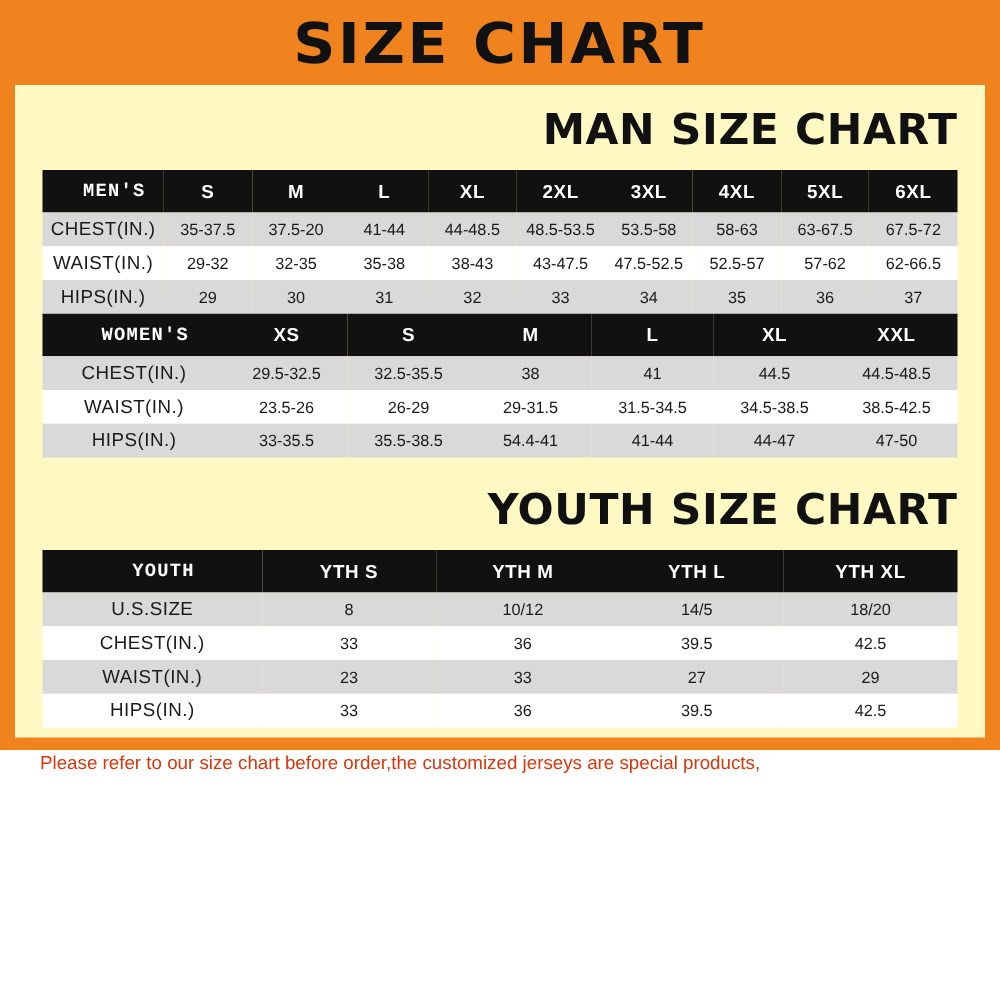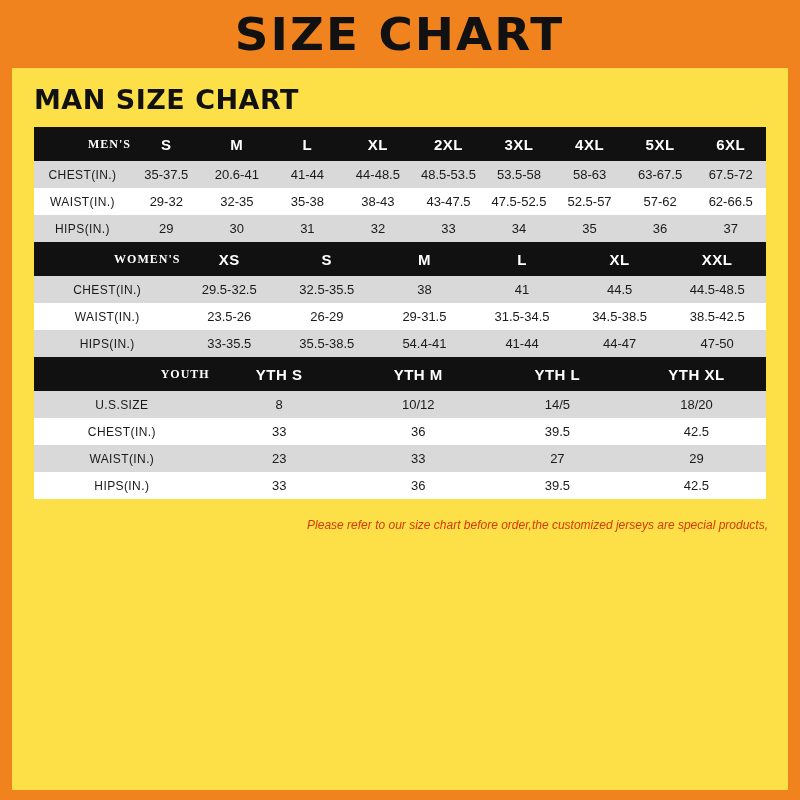--- a/index.html
+++ b/index.html
@@ -9,22 +9,22 @@
   body {
     width: 800px;
     height: 800px;
     background: #ffffff;
     font-family: "Liberation Sans", sans-serif;
     overflow: hidden;
   }
   .page {
     position: relative;
     width: 800px;
-    height: 800px;
-    background: #fde047;
+    height: 600px;
+    background: #fef9c3;
     box-sizing: border-box;
     border-left: 12px solid #f0831e;
     border-right: 12px solid #f0831e;
   }
   .banner {
     height: 68px;
     background: #f0831e;
     display: flex;
     align-items: center;
     justify-content: center;
@@ -36,24 +36,24 @@
     font-size: 45px;
     letter-spacing: 2px;
     color: #111111;
     line-height: 1;
     transform: scaleX(1.04);
   }
   .section {
     padding: 0 22px;
   }
   .section-title {
-    text-align: left;
+    text-align: right;
     font-family: "DejaVu Sans", sans-serif;
     font-weight: bold;
-    font-size: 27px;
+    font-size: 34px;
     color: #111111;
     letter-spacing: 0.5px;
   }
   .sec-men .section-title { margin: 16px 0 12px; }
   .sec-women .section-title { margin: 20px 0 12px; }
   .sec-youth .section-title { margin: 22px 0 12px; }
 
   table.size-table {
     width: 100%;
     border-collapse: collapse;
@@ -71,34 +71,34 @@
   }
   table.size-table thead th {
     background: #111111;
     color: #ffffff;
     font-size: 15px;
     height: 34px;
     font-weight: bold;
     letter-spacing: 0.5px;
   }
   table.size-table thead th.rowlabel {
-    text-align: right;
+    text-align: center;
     padding-left: 18px;
-    font-family: Liberation Serif, serif;
-    font-size: 12px;
+    font-family: Liberation Mono, monospace;
+    font-size: 15px;
     letter-spacing: 1px;
   }
   table.size-table tbody tr.shade td {
     background: #d9d9d9;
   }
   table.size-table tbody tr.plain td {
     background: #ffffff;
   }
   table.size-table tbody td.rowlabel {
-    font-size: 12px;
+    font-size: 15px;
     letter-spacing: 0.4px;
     color: #1a1a1a;
   }
 
   
   .men-tbl col.c0 { width: 13.2%; }
   .men-tbl col.c  { width: 9.6%; }
 
   
   .women-tbl col.c0 { width: 20%; }
@@ -109,25 +109,24 @@
   .youth-tbl col.c  { width: 19%; }
 
   .women-tbl thead th { font-size: 16px; }
   .youth-tbl thead th { font-size: 16px; margin-left: 32px; }
   .women-tbl td, .youth-tbl td { font-size: 14px; height: 30px; }
   .youth-tbl td { height: 31px; }
 
   .notice {
     margin: 18px 20px 0 20px;
     color: #d9360b;
-    font-size: 12px;
+    font-size: 15px;
     line-height: 1.45;
-    text-align: right;
+    text-align: left;
     font-family: "Liberation Sans", sans-serif;
-    font-style: italic;
   }
   .notice div { white-space: nowrap; }
   .bottom-strip {
     position: absolute;
     left: -12px;
     right: -12px;
     bottom: 0;
     height: 10px;
     background: #f0831e;
   }
@@ -167,21 +166,21 @@
           <th>3XL</th>
           <th>4XL</th>
           <th>5XL</th>
           <th>6XL</th>
         </tr>
       </thead>
       <tbody>
         <tr class="shade">
           <td class="rowlabel">CHEST(IN.)</td>
           <td>35-37.5</td>
-          <td>20.6-41</td>
+          <td>37.5-20</td>
           <td>41-44</td>
           <td>44-48.5</td>
           <td>48.5-53.5</td>
           <td>53.5-58</td>
           <td>58-63</td>
           <td>63-67.5</td>
           <td>67.5-72</td>
         </tr>
         <tr class="plain">
           <td class="rowlabel">WAIST(IN.)</td>
@@ -259,20 +258,21 @@
           <td>54.4-41</td>
           <td>41-44</td>
           <td>44-47</td>
           <td>47-50</td>
         </tr>
       </tbody>
     </table>
   </div>
 
   <div class="section sec-youth">
+    <div class="section-title">YOUTH SIZE CHART</div>
     <table class="size-table youth-tbl">
       <colgroup>
         <col class="c0">
           <col class="c">
           <col class="c">
           <col class="c">
           <col class="c">
       </colgroup>
       <thead>
         <tr>

